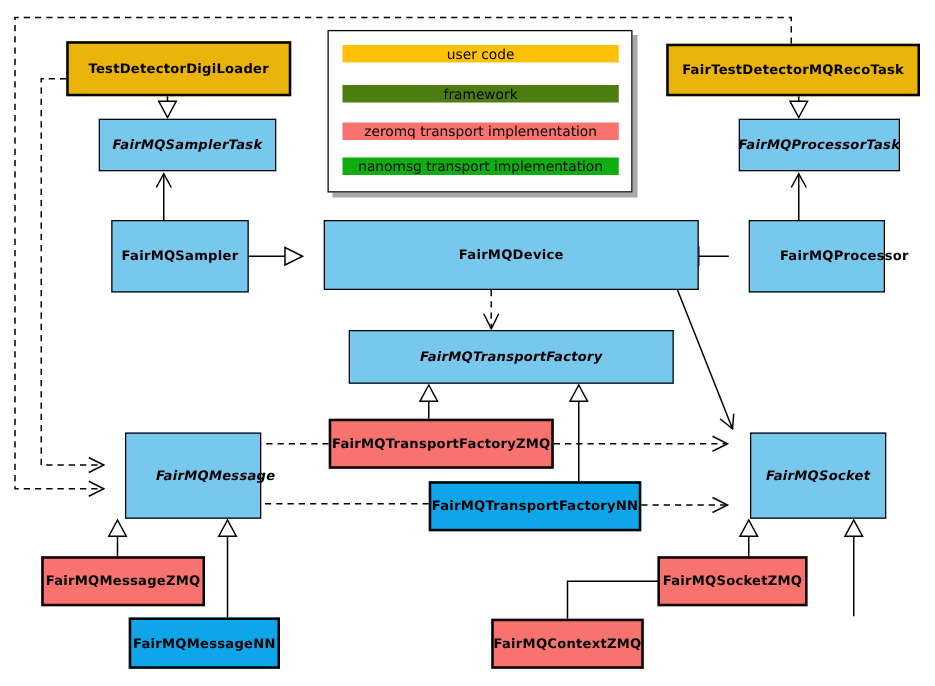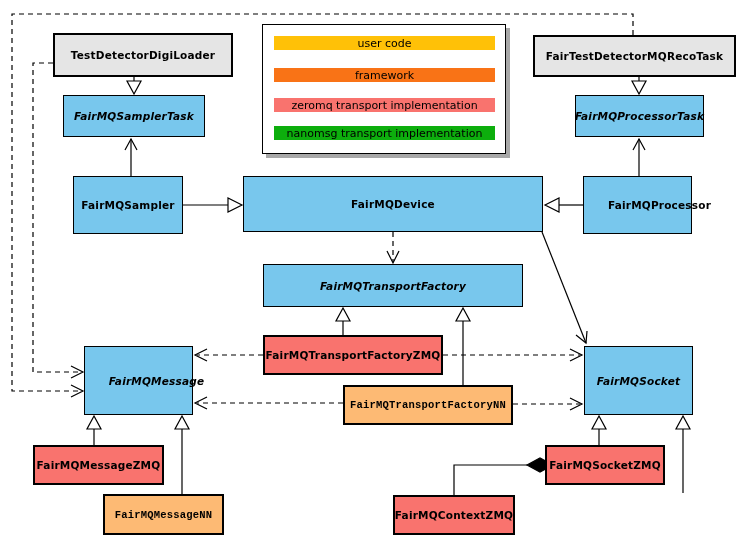--- a/index.html
+++ b/index.html
@@ -9,24 +9,24 @@
     overflow:hidden;
   }
   svg.edges{position:absolute;left:0;top:0;z-index:0;}
   .node{
     position:absolute;z-index:1;box-sizing:border-box;
     border:1.5px solid #000;
     display:flex;align-items:center;justify-content:center;
     text-align:center;font-weight:bold;font-size:10.5px;color:#000;
     letter-spacing:0.2px;white-space:nowrap;
   }
-  .node.usercode{background:#e5e5e5;border-width:2px;}
-  .node.framework{background:#78C7ED;}
+  .node.usercode{background:#eab308;border-width:2px;}
+  .node.framework{background:#78C7ED;margin-left:16px;}
   .node.zeromq{background:#F9736E;border-width:2px;}
-  .node.nanomsg{background:#fdba74;border-width:2px;font-family:Liberation Mono, monospace;}
+  .node.nanomsg{background:#0ea5e9;border-width:2px;}
   .node.abstract{font-style:italic;}
   .legend{
     position:absolute;z-index:1;box-sizing:border-box;
     left:262px;top:24px;width:244px;height:130px;
     background:#fff;border:1.5px solid #000;
     box-shadow:4px 4px 0 #a8a8a8;
   }
   .legend-row{
     position:absolute;left:11px;width:221px;height:14px;
     display:flex;align-items:center;justify-content:center;
@@ -128,21 +128,21 @@
         <polyline points="633,35 633,14 12,14 12,391 81,391" stroke-dasharray="5 4"></polyline>
         <polyline points="71,385 83,391 71,397"></polyline>
       </g>
     </g>
   </svg>
 
   <div class="legend">
     <div class="legend-row" style="top: 11px; background-color: rgb(255, 193, 7);">
       <span>user code</span>
     </div>
-    <div class="legend-row" style="top: 43px; background-color: #f97316;">
+    <div class="legend-row" style="top: 43px; background-color: #4d7c0f;">
       <span>framework</span>
     </div>
     <div class="legend-row" style="top: 73px; background-color: rgb(249, 115, 110);">
       <span>zeromq transport implementation</span>
     </div>
     <div class="legend-row" style="top: 101px; background-color: rgb(13, 174, 13);">
       <span>nanomsg transport implementation</span>
     </div>
   </div>
 
@@ -181,20 +181,20 @@
   </div>
   <div class="node framework abstract" style="left:584px;top:346px;width:109px;height:69px;">
     <span>FairMQSocket</span>
   </div>
   <div class="node zeromq" style="left:33px;top:445px;width:131px;height:40px;">
     <span>FairMQMessageZMQ</span>
   </div>
   <div class="node nanomsg" style="left:103px;top:494px;width:121px;height:41px;">
     <span>FairMQMessageNN</span>
   </div>
-  <div class="node zeromq" style="left:545px;top:445px;width:120px;height:40px;">
+  <div class="node zeromq" style="left:526px;top:445px;width:120px;height:40px;">
     <span>FairMQSocketZMQ</span>
   </div>
   <div class="node zeromq" style="left:393px;top:495px;width:122px;height:40px;">
     <span>FairMQContextZMQ</span>
   </div>
 
 </div>
 
 </body></html>

